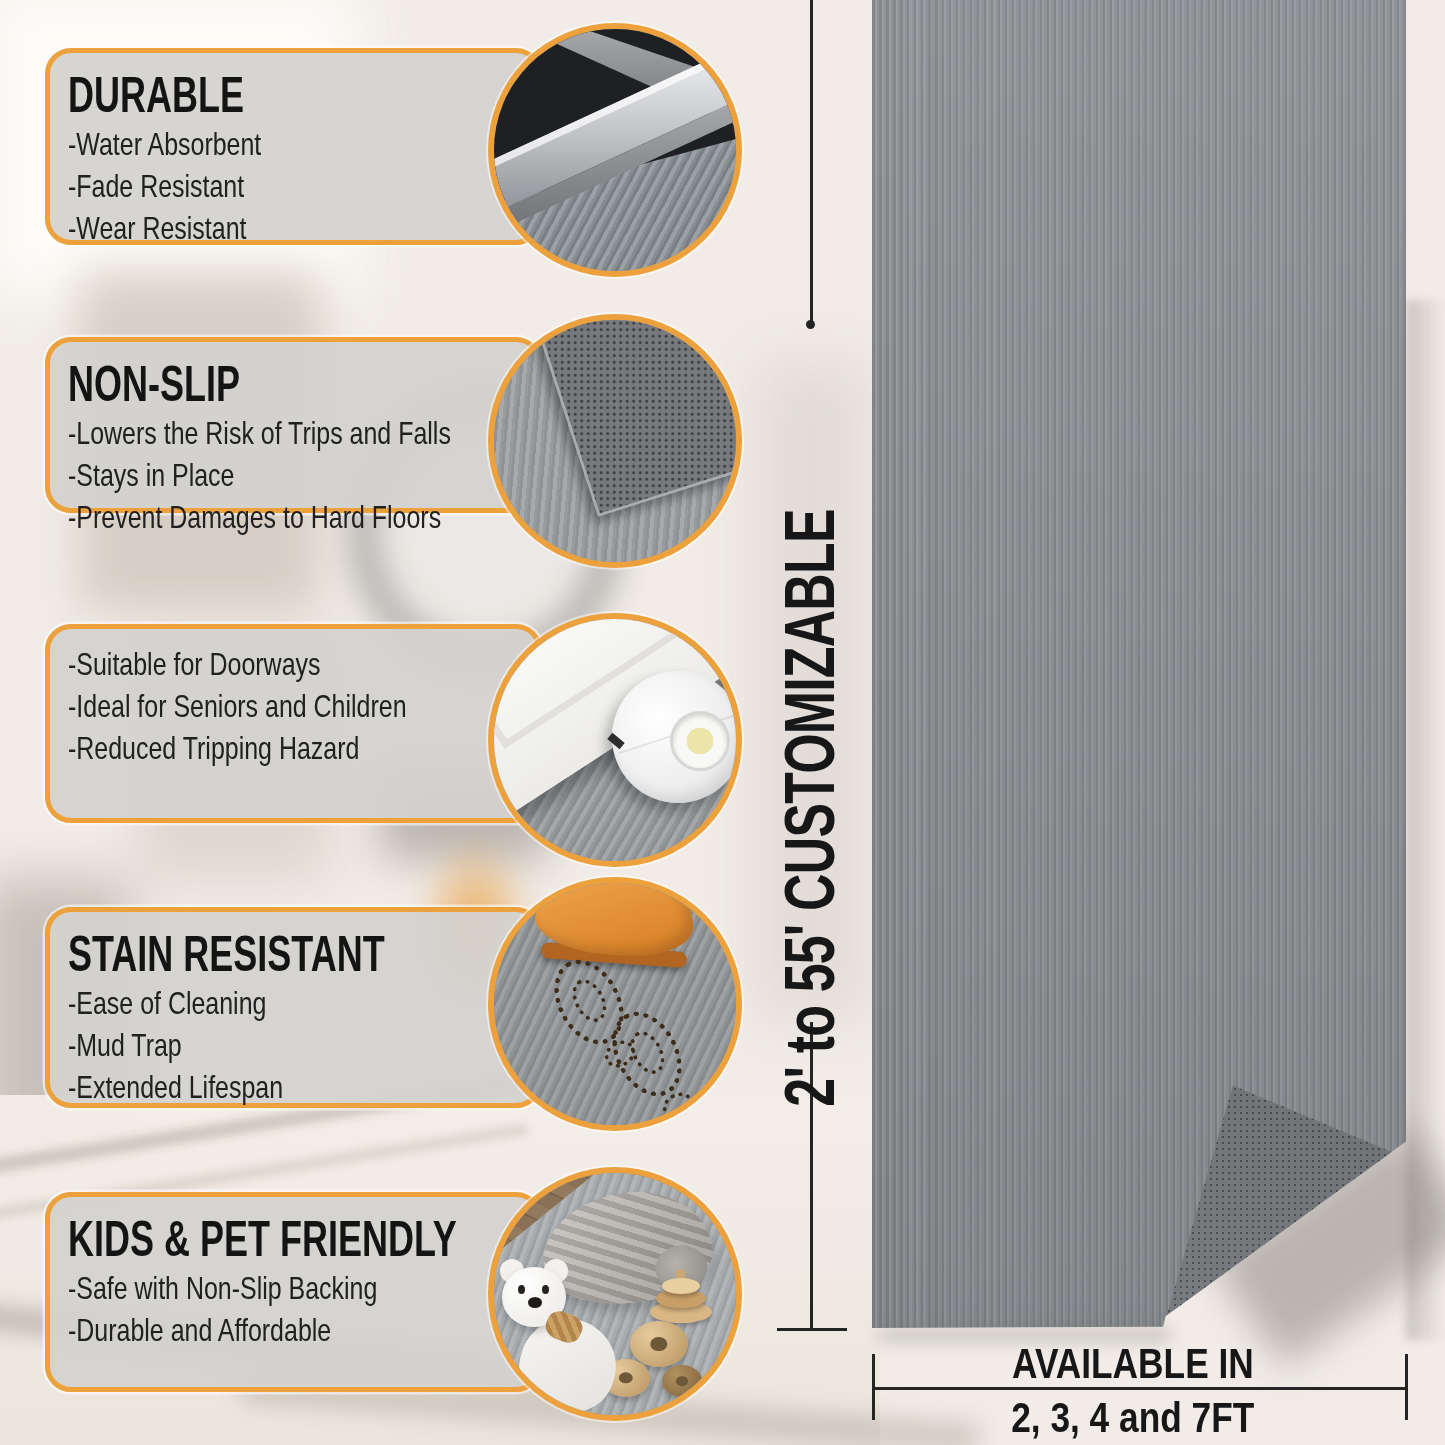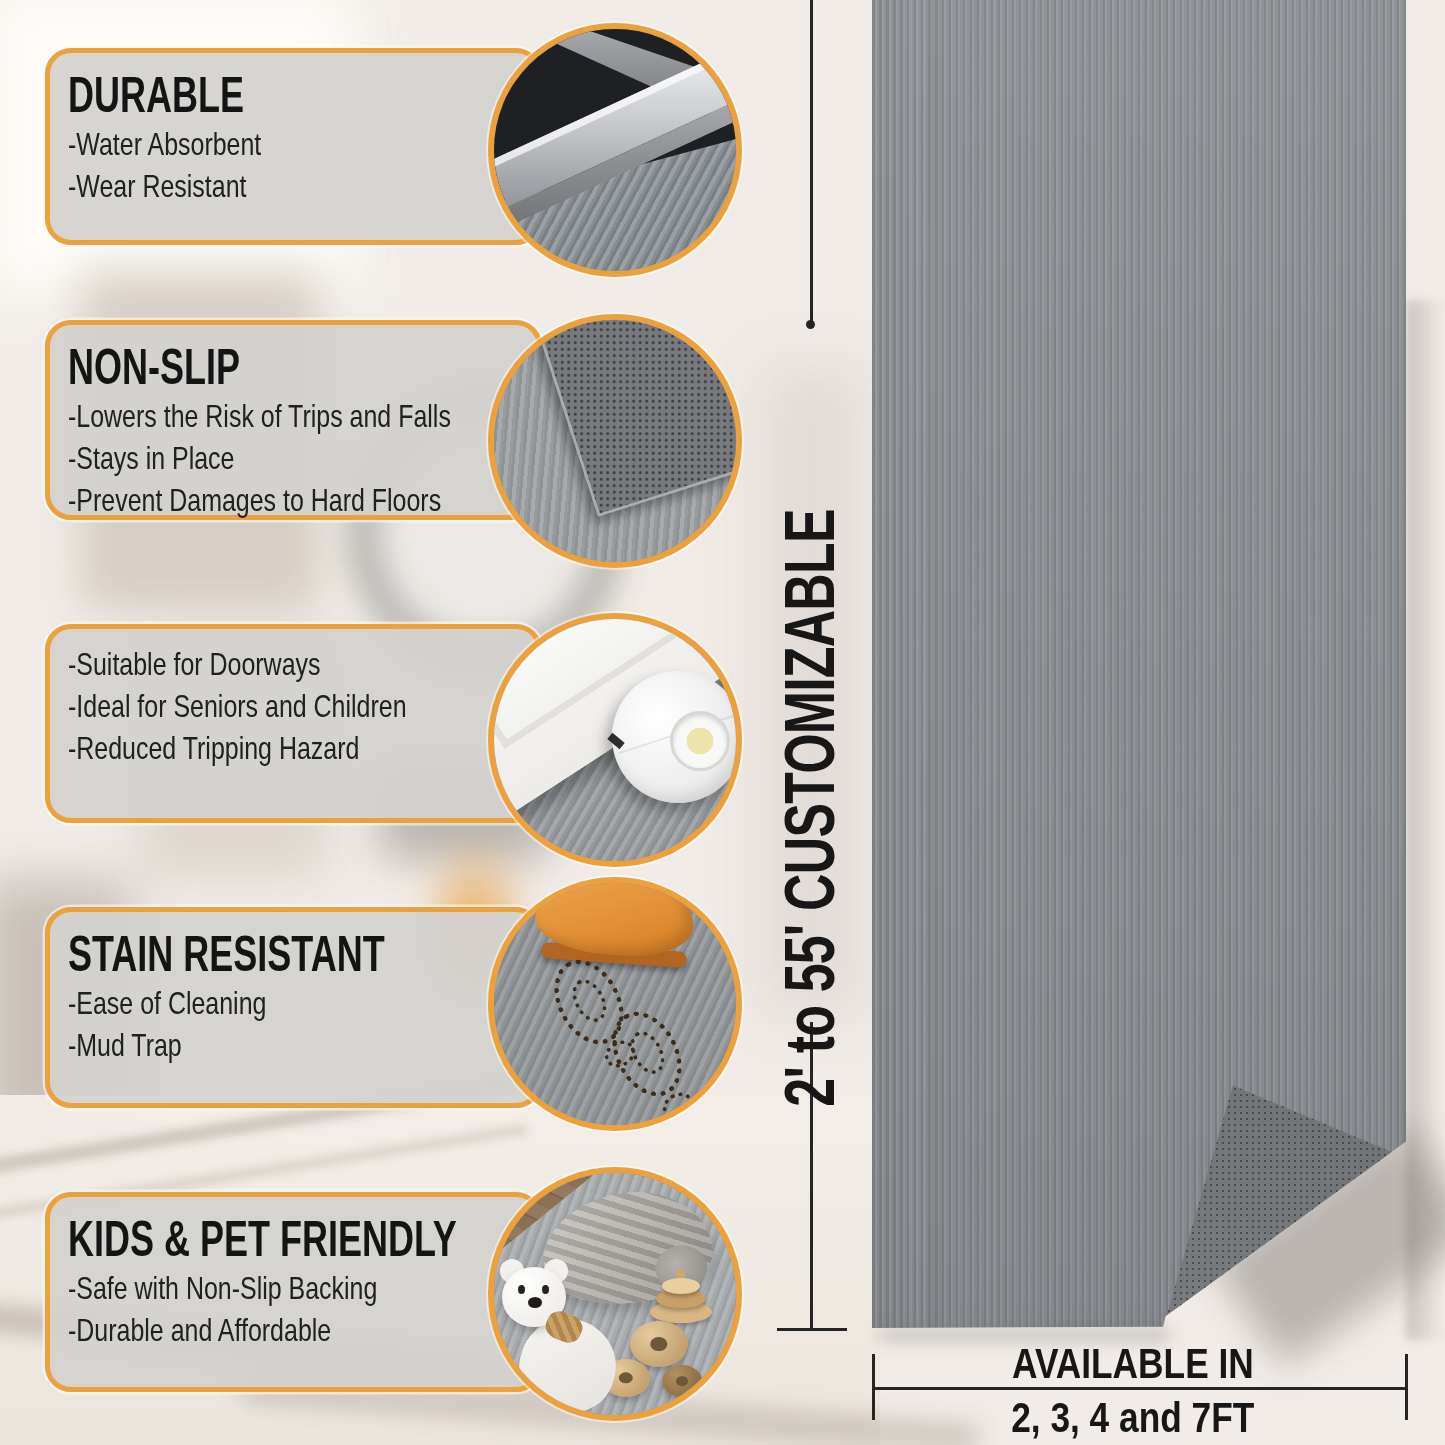--- a/index.html
+++ b/index.html
@@ -173,40 +173,42 @@
   <div class="dim wid-tick-l"></div>
   <div class="dim wid-tick-r"></div>
   <div class="wlabel">
     <div><span class="cond">AVAILABLE IN</span></div>
     <div><span class="cond">2, 3, 4 and 7FT</span></div>
   </div>
 
   <div class="box" style="top:48px;height:197px;">
     <div class="title"><span class="cond">DURABLE</span></div>
     <div class="bullet"><span class="cond">-Water Absorbent</span></div>
+    <div class="bullet"><span class="cond">-Fade Resistant</span></div>
     <div class="bullet"><span class="cond">-Wear Resistant</span></div>
   </div>
 
-  <div class="box" style="top:320px;height:200px;">
+  <div class="box" style="top:337px;height:176px;">
     <div class="title"><span class="cond">NON-SLIP</span></div>
     <div class="bullet"><span class="cond">-Lowers the Risk of Trips and Falls</span></div>
     <div class="bullet"><span class="cond">-Stays in Place</span></div>
     <div class="bullet"><span class="cond">-Prevent Damages to Hard Floors</span></div>
   </div>
 
   <div class="box" style="top:624px;height:199px;">
     <div class="bullet"><span class="cond">-Suitable for Doorways</span></div>
     <div class="bullet"><span class="cond">-Ideal for Seniors and Children</span></div>
     <div class="bullet"><span class="cond">-Reduced Tripping Hazard</span></div>
   </div>
 
   <div class="box" style="top:907px;height:201px;">
     <div class="title"><span class="cond">STAIN RESISTANT</span></div>
     <div class="bullet"><span class="cond">-Ease of Cleaning</span></div>
     <div class="bullet"><span class="cond">-Mud Trap</span></div>
+    <div class="bullet"><span class="cond">-Extended Lifespan</span></div>
   </div>
 
   <div class="box" style="top:1192px;height:200px;">
     <div class="title"><span class="cond">KIDS &amp; PET FRIENDLY</span></div>
     <div class="bullet"><span class="cond">-Safe with Non-Slip Backing</span></div>
     <div class="bullet"><span class="cond">-Durable and Affordable</span></div>
   </div>
 
   <div class="circle" style="top:23px;">
     <div class="ph ph1"></div>

